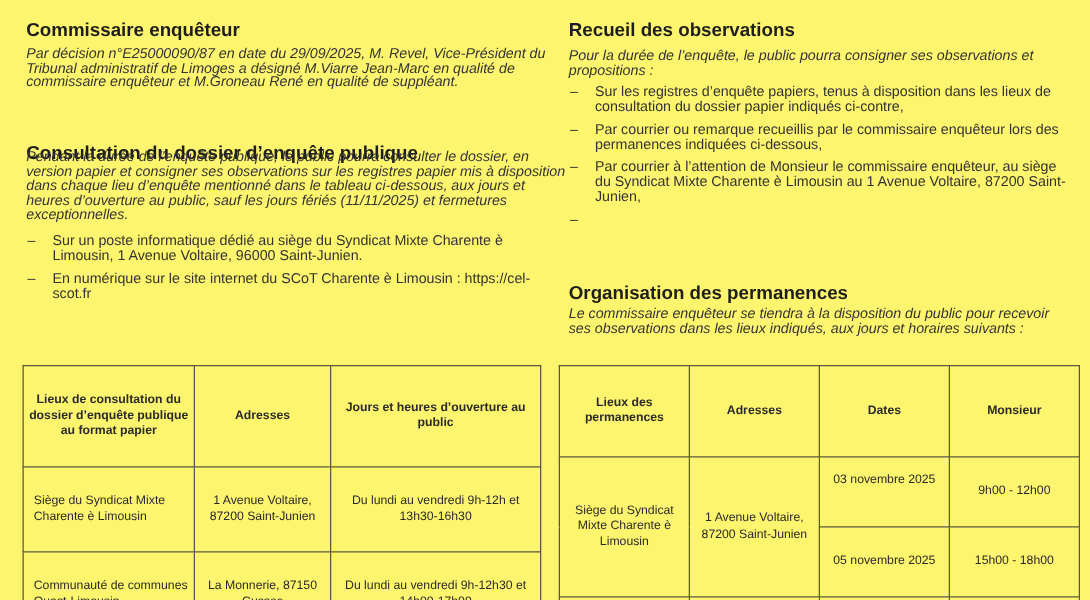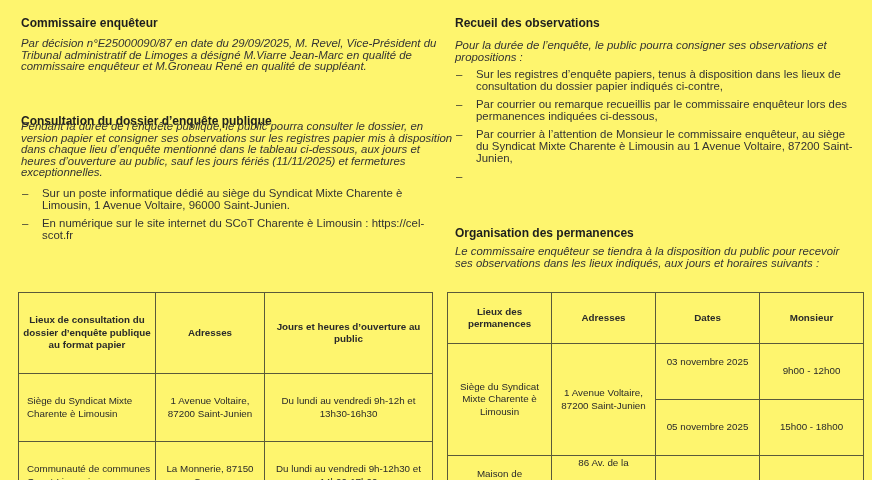--- a/index.html
+++ b/index.html
@@ -7,21 +7,21 @@
     width: 872px; height: 480px; overflow: hidden;
     background: #fef56e;
     font-family: "Liberation Sans", sans-serif;
     color: #2a2a2a;
     position: relative;
   }
   .col { position: absolute; top: 0; }
   .col-left { left: 21px; width: 430px; }
   .col-right { left: 455px; width: 400px; }
   h2 {
-    font-size: 12px; font-weight: bold; margin: 0; color: #1e1e1e;
+    font-size: 15px; font-weight: bold; margin: 0; color: #1e1e1e;
     position: absolute; left: 0; white-space: nowrap;
   }
   p, .bul {
     font-size: 11.4px; line-height: 11.6px; margin: 0; color: #333;
   }
   p { position: absolute; left: 0; font-style: italic; }
   ul.bl { list-style: none; margin: 0; padding: 0; position: absolute; left: 0; }
   ul.bl li {
     position: relative; padding-left: 21px; font-size: 11.4px; line-height: 11.6px;
     color: #333; margin-bottom: 7px;
@@ -95,21 +95,21 @@
 </div>
 
 <table class="grid" style="left:447px; top:292px; width:416px;">
   <colgroup>
       <col style="width:104px">
       <col style="width:104px">
       <col style="width:104px">
       <col style="width:104px">
     </colgroup>
   <tbody>
-      <tr style="height:51px">
+      <tr style="height:73px">
     <th>Lieux des permanences</th>
     <th>Adresses</th>
     <th>Dates</th>
     <th>Monsieur</th>
   </tr>
   <tr style="height:56px">
     <td rowspan="2">Siège du Syndicat Mixte Charente è Limousin</td>
     <td rowspan="2">1 Avenue Voltaire, 87200 Saint-Junien</td>
     <td style="vertical-align:top; padding-top:12px">03 novembre 2025</td>
     <td>9h00 - 12h00</td>

